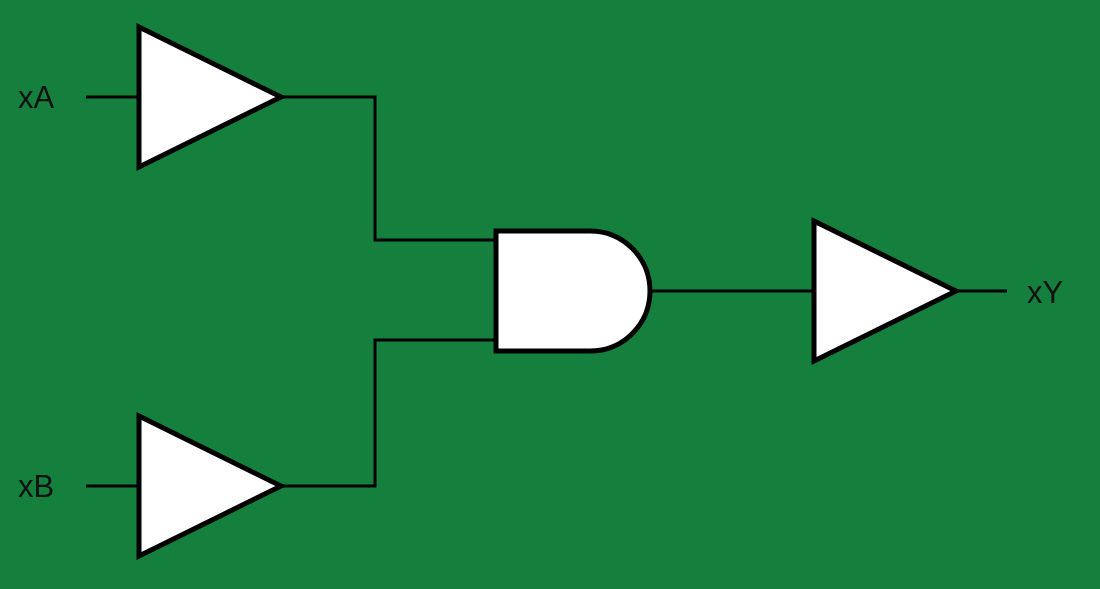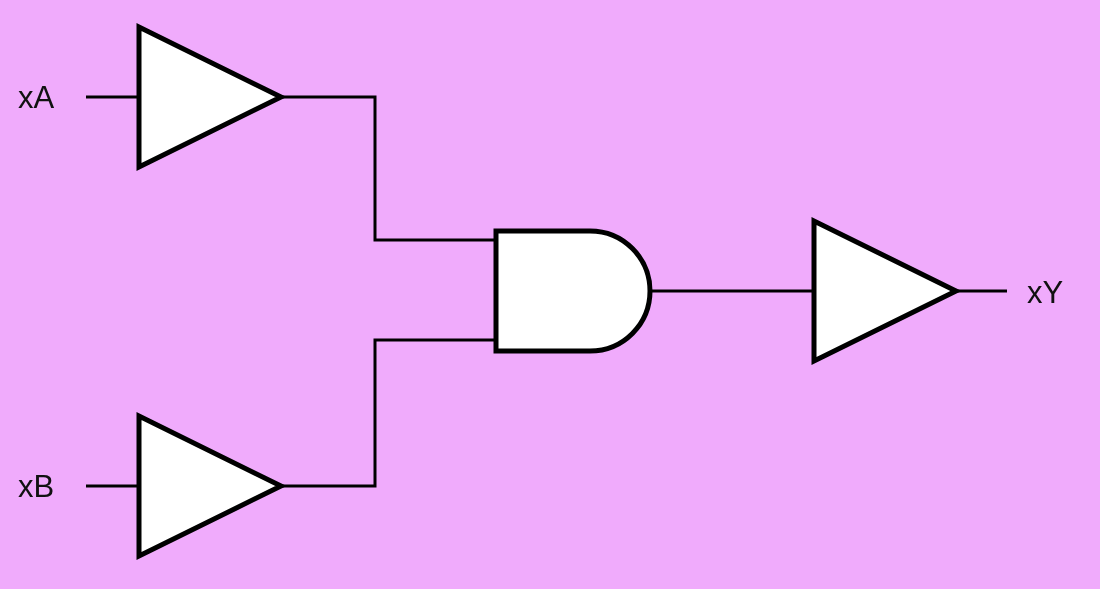--- a/index.html
+++ b/index.html
@@ -4,21 +4,21 @@
 <style>
   html, body {
     margin: 0;
     padding: 0;
     background: #ffffff;
   }
   .canvas {
     width: 1100px;
     height: 589px;
     position: relative;
-    background: #f0abfc;
+    background: #15803d;
     overflow: hidden;
   }
   svg {
     display: block;
   }
   .gate {
     fill: #ffffff;
     stroke: #000000;
     stroke-width: 5;
     stroke-linejoin: miter;

